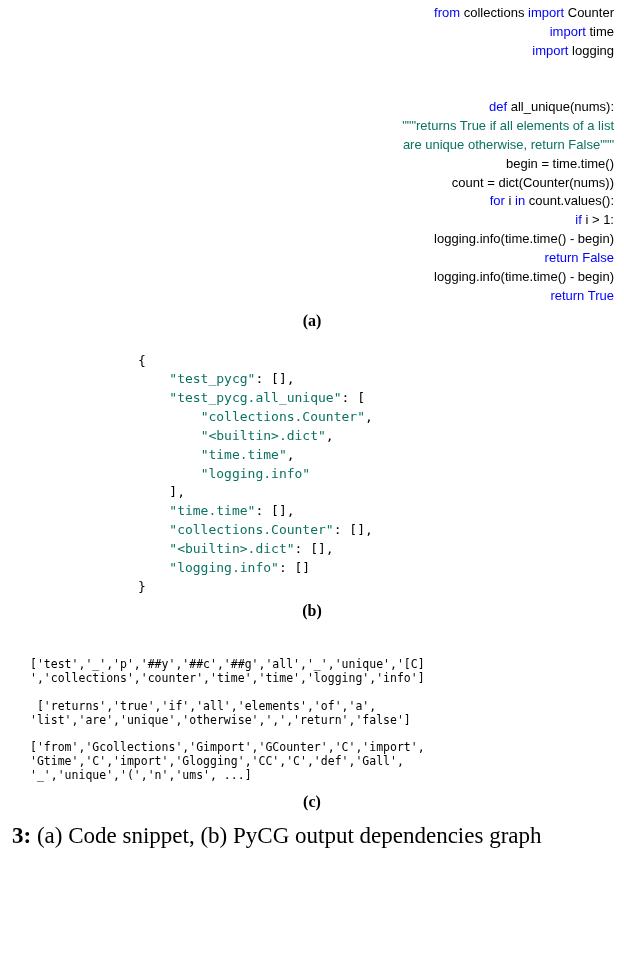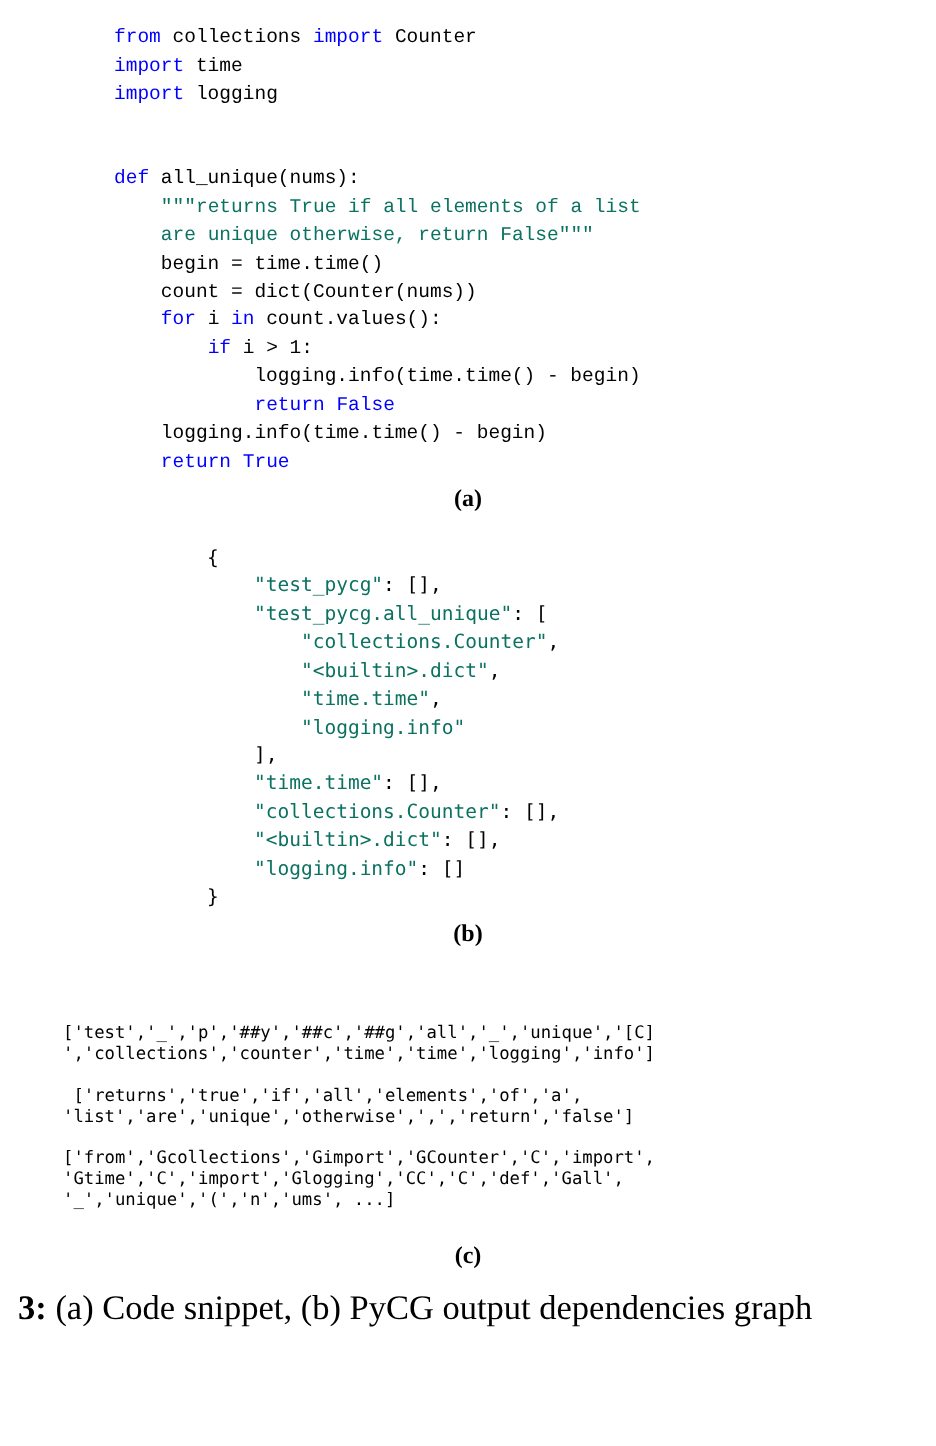--- a/index.html
+++ b/index.html
@@ -6,43 +6,44 @@
     margin: 0;
     padding: 0;
     background: #ffffff;
     font-family: "Times New Roman", Times, serif;
     width: 624px;
   }
   .container {
     padding: 0 10px;
   }
   .code-block {
-    font-family: Liberation Mono, monospace;
+    font-family: Liberation Sans, sans-serif;
     font-size: 13px;
     line-height: 1.45;
     white-space: pre;
     margin: 0;
-    padding: 16px 0 0 66px;
+    padding: 4px 0 0 66px;
     color: #000;
+    text-align: right;
   }
   .code-block-b {
     font-family: "DejaVu Sans Mono", "Lucida Sans Typewriter", Consolas, monospace;
     font-size: 13px;
     line-height: 1.45;
     white-space: pre;
     margin: 0;
     padding: 0 0 0 128px;
     color: #000;
   }
   .code-block-c {
     font-family: "DejaVu Sans Mono", "Lucida Sans Typewriter", Consolas, monospace;
     font-size: 11.5px;
     line-height: 1.2;
     white-space: pre;
-    margin: 16px;
+    margin: 4px;
     padding: 6px 0 0 16px;
     color: #000;
   }
   .kw    { color: #0000ff; }
   .str   { color: #0b7261; } 
   .strg  { color: #0b7261; }
   .bool  { color: #0000ff; }
   .id    { color: #000; }
   .caption {
     text-align: center;

